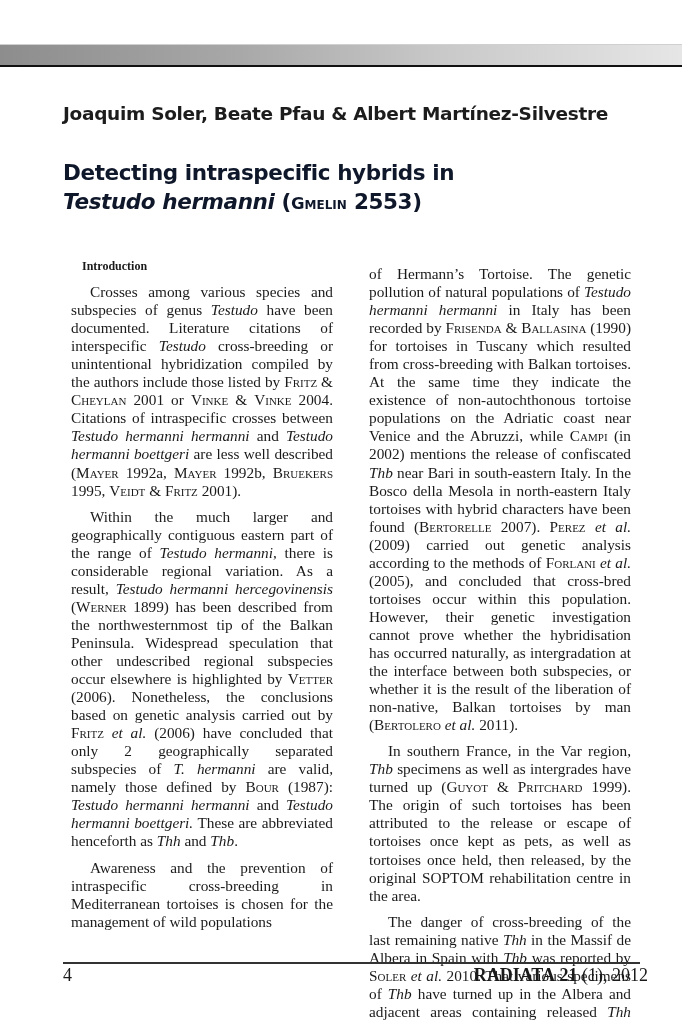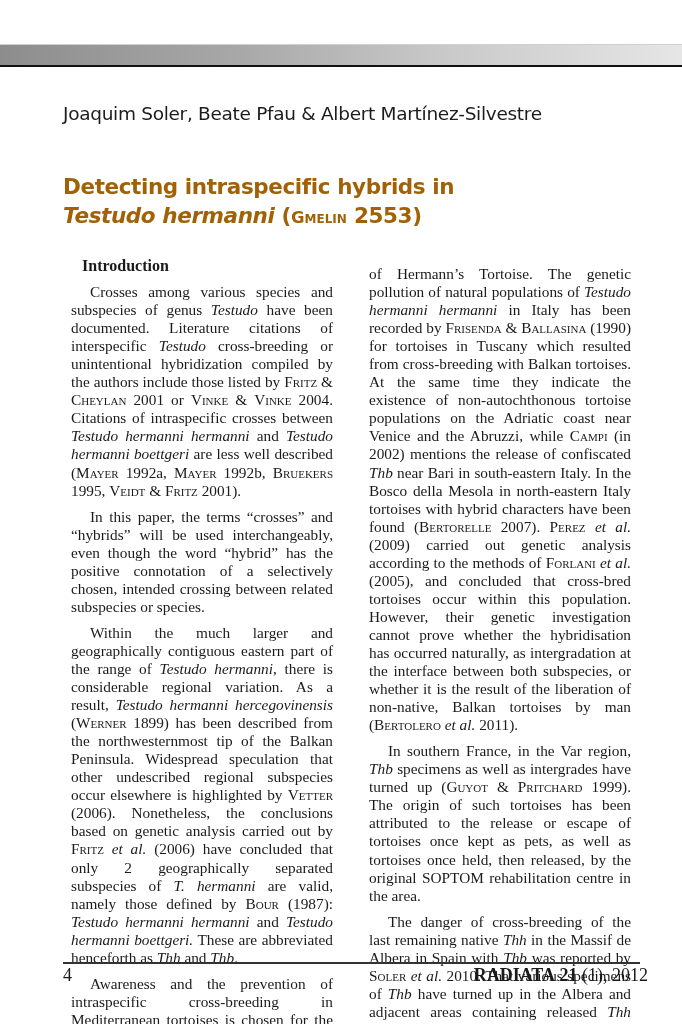--- a/index.html
+++ b/index.html
@@ -5,39 +5,39 @@
   html, body { margin: 0; padding: 0; background: #ffffff; }
   body { width: 682px; height: 1024px; position: relative; overflow: hidden; color: #1a1a1a; }
   .header-band {
     position: absolute; left: 0; top: 44px; width: 682px; height: 21px;
     background: linear-gradient(to right, #8e8d8d 0%, #a9a8a8 35%, #c9c9c9 65%, #e6e6e6 100%);
     border-top: 1px solid #d0d0d0;
   }
   .header-rule { position: absolute; left: 0; top: 65px; width: 682px; height: 2px; background: #111; }
   .authors {
     position: absolute; left: 63px; top: 103px;
-    font-family: "DejaVu Sans", sans-serif; font-weight: normal; font-size: 18.5px;
+    font-family: "DejaVu Sans", sans-serif; font-weight: bold; font-size: 18.5px;
     letter-spacing: -0.3px; color: #1c1c1c; white-space: nowrap;
   }
   .title {
     position: absolute; left: 63px; top: 158px;
     font-family: "DejaVu Sans", sans-serif; font-weight: bold; font-size: 21.5px;
-    line-height: 29px; letter-spacing: -0.4px; color: #a16207; white-space: nowrap; margin-top: 14px;
+    line-height: 29px; letter-spacing: -0.4px; color: #0f172a; white-space: nowrap;
   }
   .title .sc { font-size: 16.5px; letter-spacing: 0; }
   .col {
     position: absolute; top: 257px; width: 278px;
     font-family: "Liberation Serif", serif; font-size: 15.3px; line-height: 18.05px;
     text-align: justify; color: #1a1a1a;
   }
   .col-left { left: 63px; }
   .col-right { left: 361px; }
   .col p { margin: 8px; text-indent: 19px; }
   .col p.noindent { text-indent: 0; }
-  .col h2 { margin: 0; font-size: 16px; font-weight: bold; padding-left: 19px; line-height: 18.05px; }
+  .col h2 { margin: 0; font-size: 12px; font-weight: bold; padding-left: 19px; line-height: 18.05px; }
   .sc { font-variant: small-caps; text-align: center; }
   .footer-rule { position: absolute; left: 63px; top: 962px; width: 577px; height: 2px; background: #333; }
   .page-num {
     position: absolute; left: 63px; top: 965px;
     font-family: "Liberation Serif", serif; font-size: 18px; color: #1a1a1a;
   }
   .journal {
     position: absolute; right: 34px; top: 965px;
     font-family: "Liberation Serif", serif; font-size: 18px; color: #1a1a1a; white-space: nowrap;
   }
@@ -52,21 +52,20 @@
 <div class="authors">Joaquim Soler, Beate Pfau &amp; Albert Martínez-Silvestre</div>
 
 <div class="title">
   <div>Detecting intraspecific hybrids in</div>
   <div><i>Testudo hermanni</i><span> (</span><span class="sc">Gmelin</span><span> 2553)</span></div>
 </div>
 
 <div class="col col-left">
   <h2>Introduction</h2>
   <p><span>Crosses among various species and subspecies of genus </span><i>Testudo</i><span> have been documented. Literature citations of interspecific </span><i>Testudo</i><span> cross-breeding or unintentional hybridization compiled by the authors include those listed by </span><span class="sc">Fritz</span><span> &amp; </span><span class="sc">Cheylan</span><span> 2001 or </span><span class="sc">Vinke</span><span> &amp; </span><span class="sc">Vinke</span><span> 2004. Citations of intraspecific crosses between </span><i>Testudo hermanni hermanni</i><span> and </span><i>Testudo hermanni boettgeri</i><span> are less well described (</span><span class="sc">Mayer</span><span> 1992a, </span><span class="sc">Mayer</span><span> 1992b, </span><span class="sc">Bruekers</span><span> 1995, </span><span class="sc">Veidt</span><span> &amp; </span><span class="sc">Fritz</span><span> 2001).</span></p>
-  <p><span>In this paper, the terms “crosses” and “hybrids” will be used interchangeably, even though the word “hybrid” has the positive connotation of a selectively chosen, intended crossing between related subspecies or species.</span></p>
   <p><span>Within the much larger and geographically contiguous eastern part of the range of </span><i>Testudo hermanni</i><span>, there is considerable regional variation. As a result, </span><i>Testudo hermanni hercegovinensis</i><span> (</span><span class="sc">Werner</span><span> 1899) has been described from the northwesternmost tip of the Balkan Peninsula. Widespread speculation that other undescribed regional subspecies occur elsewhere is highlighted by </span><span class="sc">Vetter</span><span> (2006). Nonetheless, the conclusions based on genetic analysis carried out by </span><span class="sc">Fritz</span><span> </span><i>et al.</i><span> (2006) have concluded that only 2 geographically separated subspecies of </span><i>T. hermanni</i><span> are valid, namely those defined by </span><span class="sc">Bour</span><span> (1987): </span><i>Testudo hermanni hermanni</i><span> and </span><i>Testudo hermanni boettgeri.</i><span> These are abbreviated henceforth as </span><i>Thh</i><span> and </span><i>Thb</i><span>.</span></p>
   <p><span>Awareness and the prevention of intraspecific cross-breeding in Mediterranean tortoises is chosen for the management of wild populations</span></p>
 </div>
 
 <div class="col col-right">
   <p class="noindent"><span>of Hermann’s Tortoise. The genetic pollution of natural populations of </span><i>Testudo hermanni hermanni</i><span> in Italy has been recorded by </span><span class="sc">Frisenda</span><span> &amp; </span><span class="sc">Ballasina</span><span> (1990) for tortoises in Tuscany which resulted from cross-breeding with Balkan tortoises. At the same time they indicate the existence of non-autochthonous tortoise populations on the Adriatic coast near Venice and the Abruzzi, while </span><span class="sc">Campi</span><span> (in 2002) mentions the release of confiscated </span><i>Thb</i><span> near Bari in south-eastern Italy. In the Bosco della Mesola in north-eastern Italy tortoises with hybrid characters have been found (</span><span class="sc">Bertorelle</span><span> 2007). </span><span class="sc">Perez</span><span> </span><i>et al.</i><span> (2009) carried out genetic analysis according to the methods of </span><span class="sc">Forlani</span><span> </span><i>et al.</i><span> (2005), and concluded that cross-bred tortoises occur within this population. However, their genetic investigation cannot prove whether the hybridisation has occurred naturally, as intergradation at the interface between both subspecies, or whether it is the result of the liberation of non-native, Balkan tortoises by man (</span><span class="sc">Bertolero</span><span> </span><i>et al.</i><span> 2011).</span></p>
   <p><span>In southern France, in the Var region, </span><i>Thb</i><span> specimens as well as intergrades have turned up (</span><span class="sc">Guyot</span><span> &amp; </span><span class="sc">Pritchard</span><span> 1999). The origin of such tortoises has been attributed to the release or escape of tortoises once kept as pets, as well as tortoises once held, then released, by the original SOPTOM rehabilitation centre in the area.</span></p>
   <p><span>The danger of cross-breeding of the last remaining native </span><i>Thh</i><span> in the Massif de Albera in Spain with </span><i>Thb</i><span> was reported by </span><span class="sc">Soler</span><span> </span><i>et al.</i><span> 2010. That various specimens of </span><i>Thb</i><span> have turned up in the Albera and adjacent areas containing released </span><i>Thh</i><span> tortoises from legitimate head-starting programmes show</span></p>
 </div>
 

